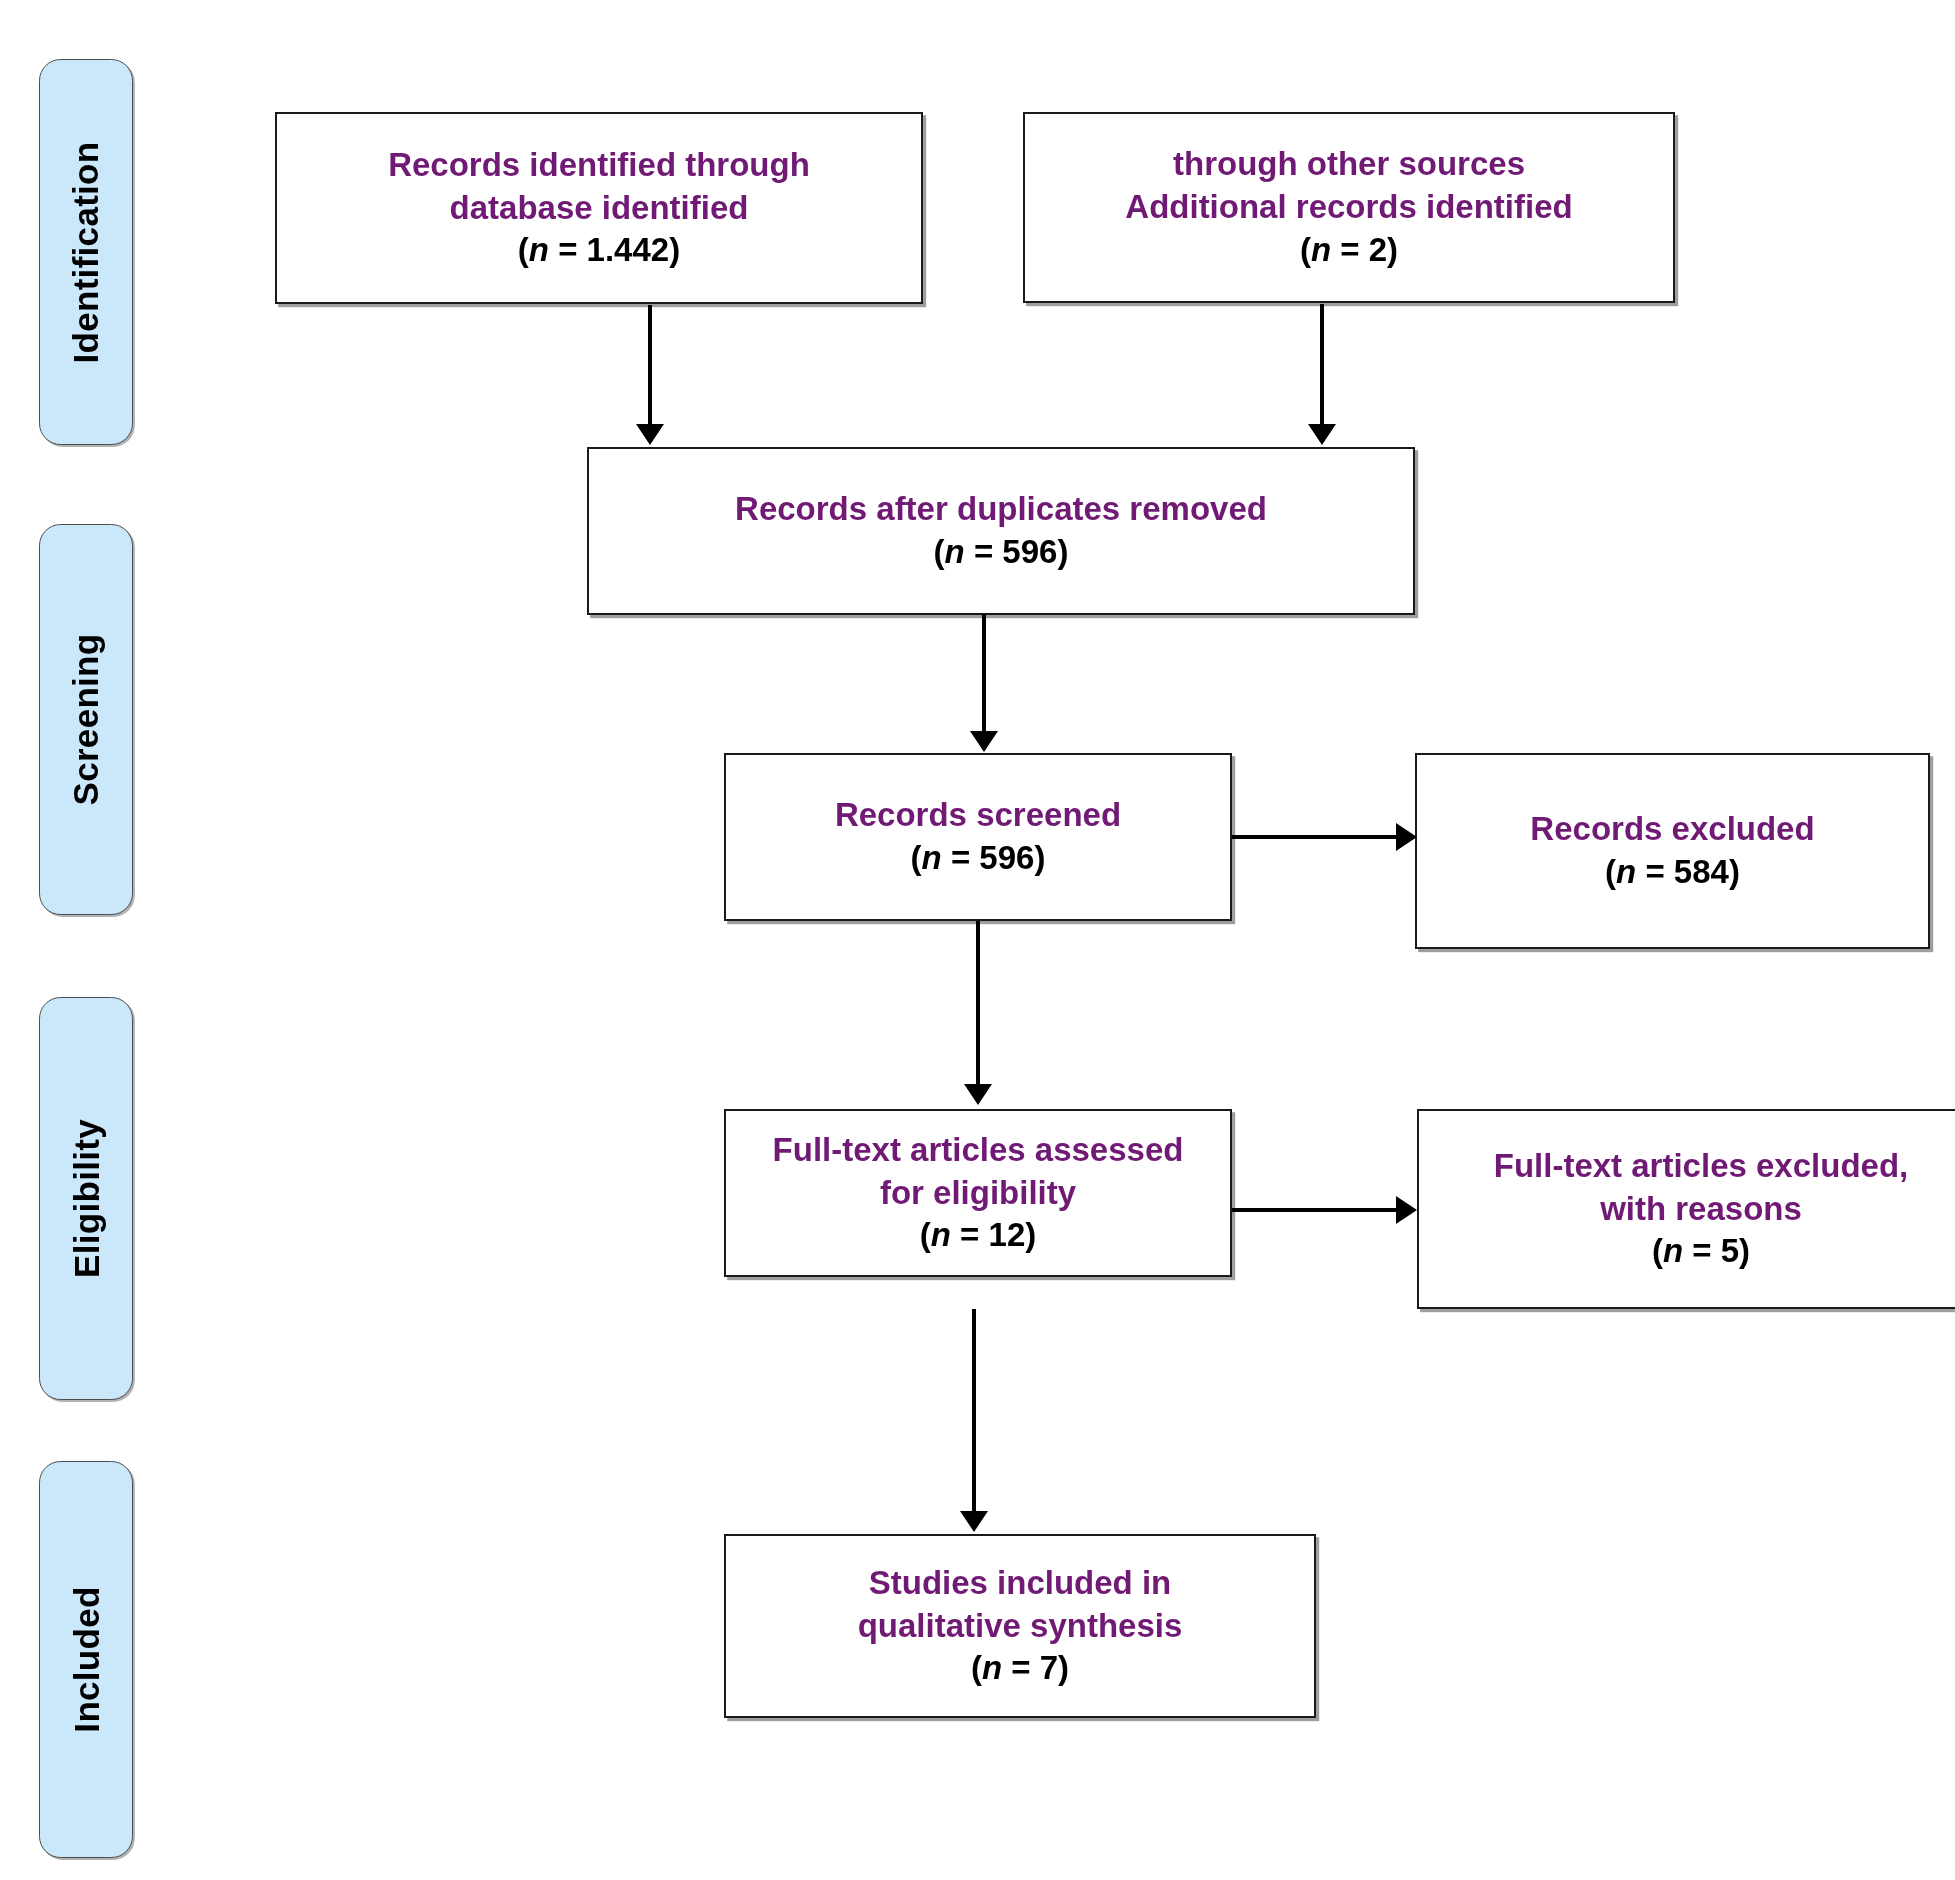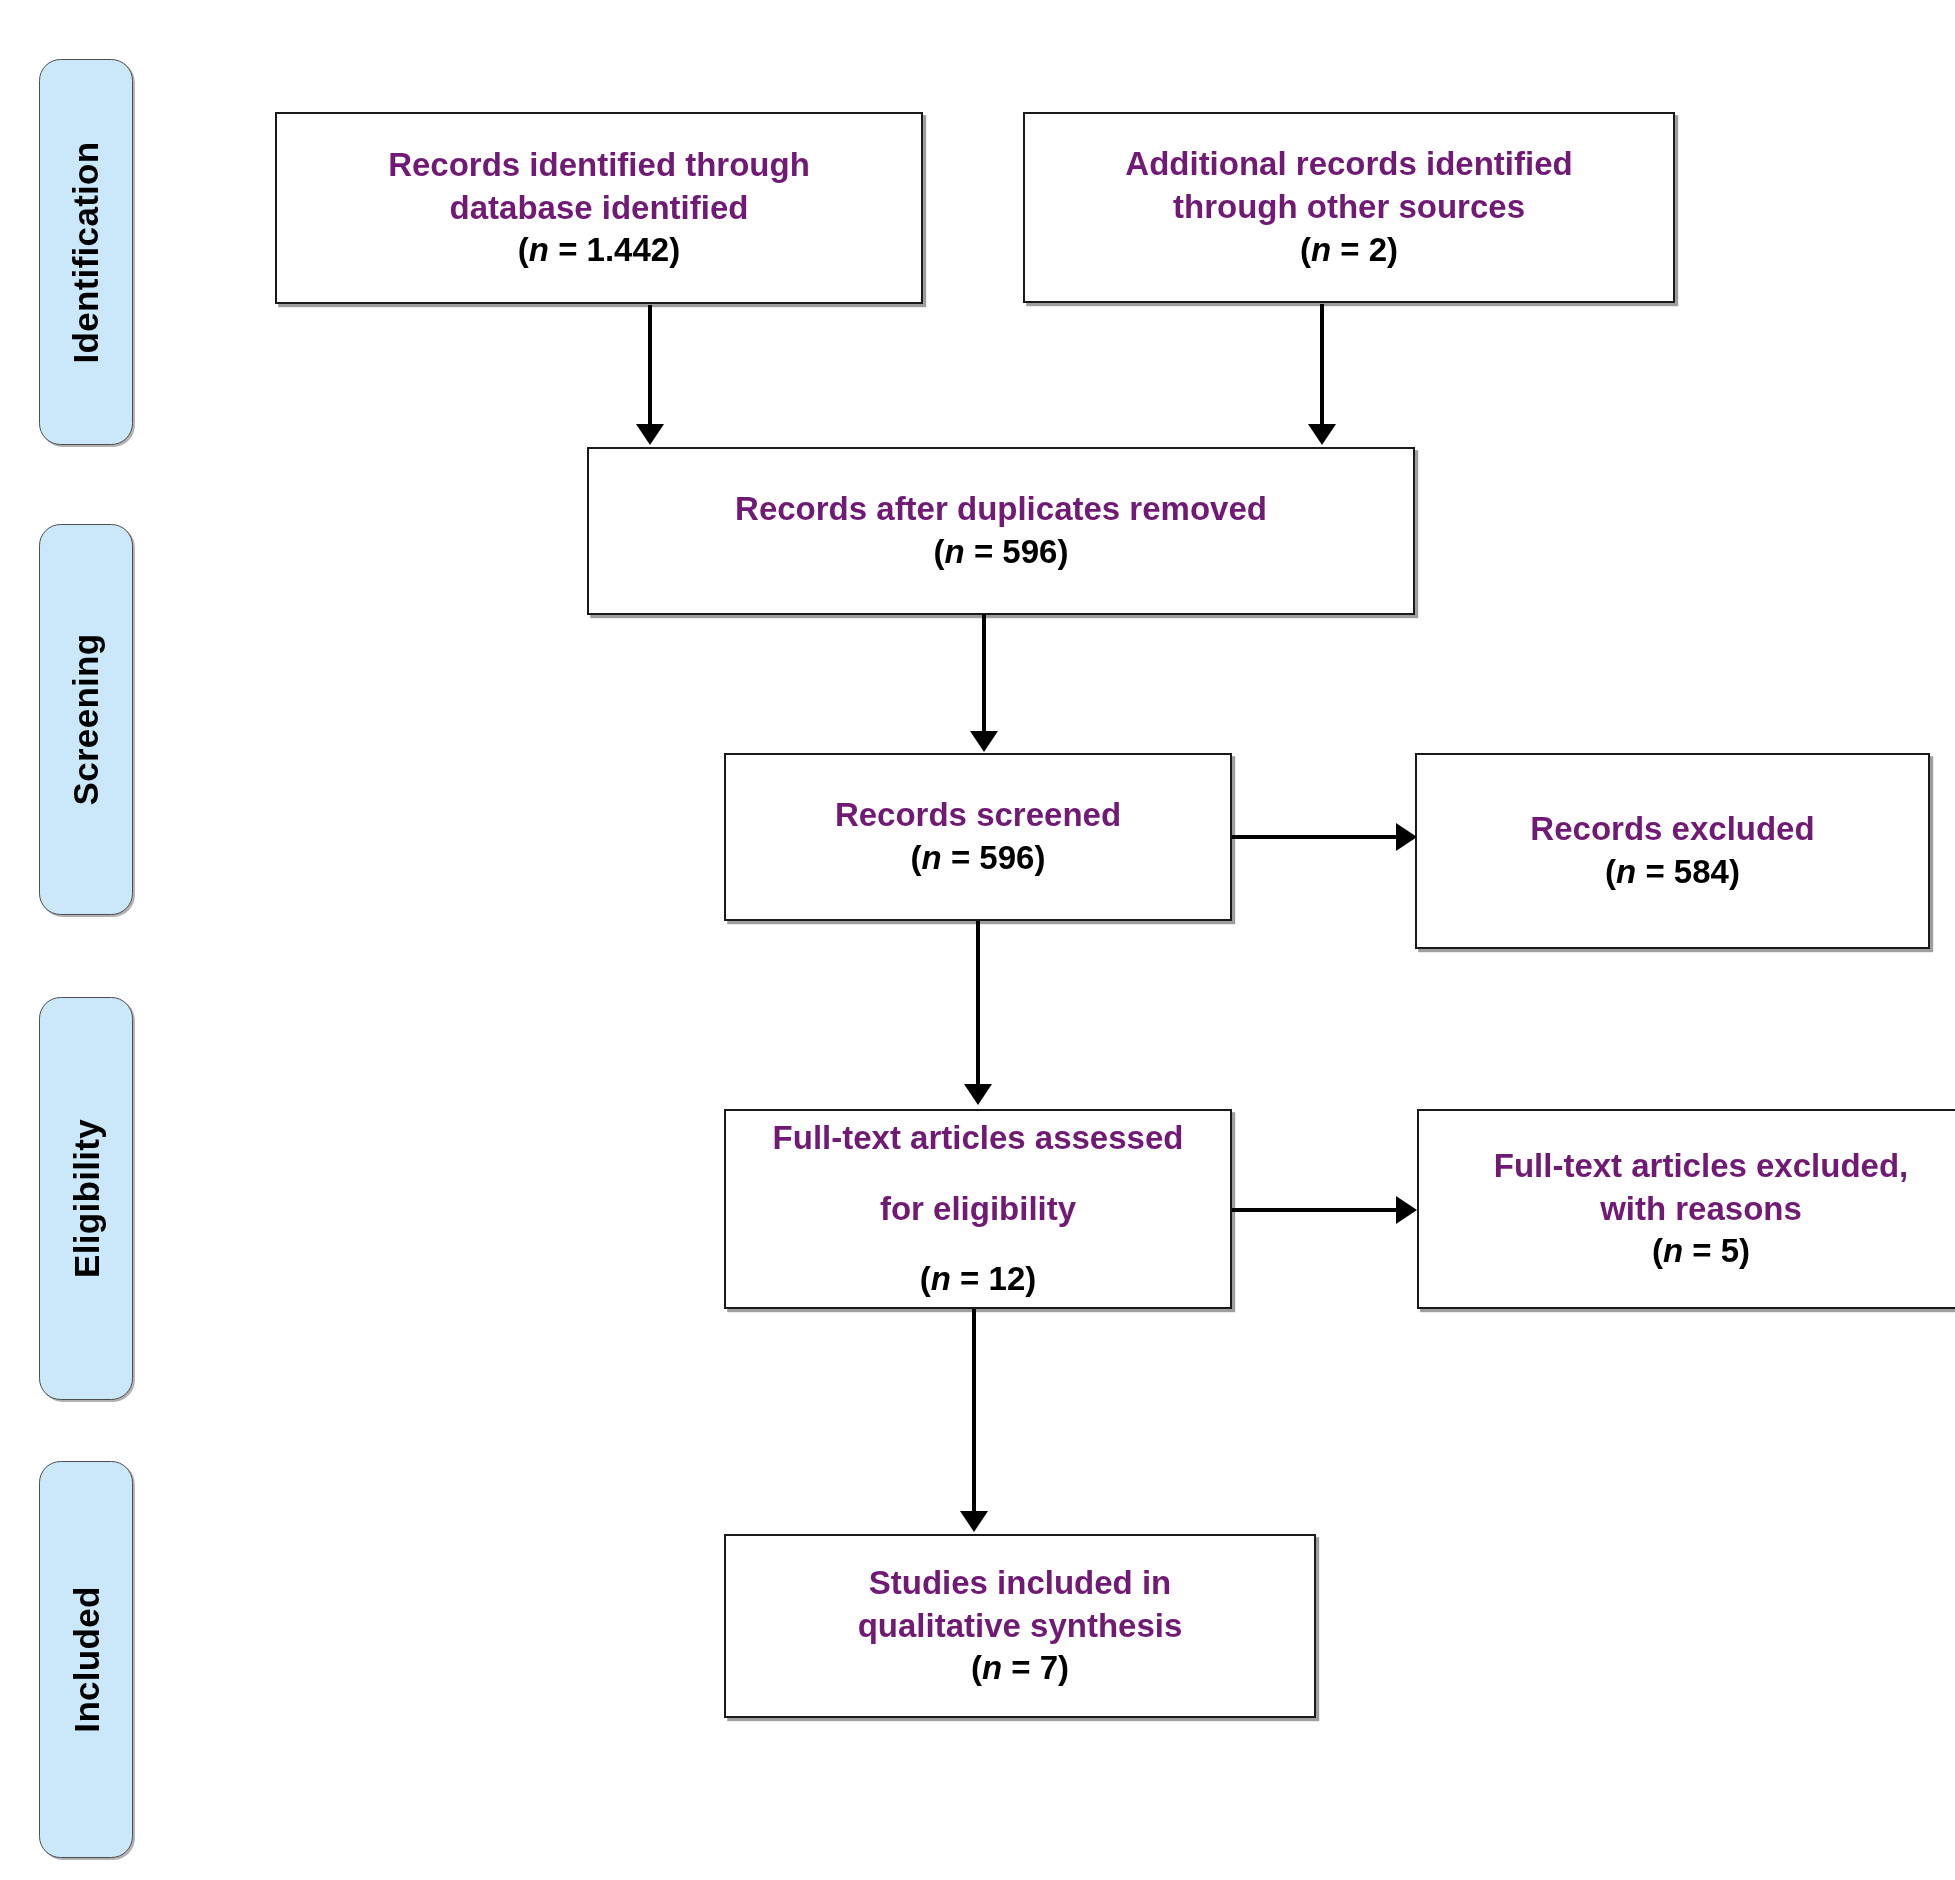--- a/index.html
+++ b/index.html
@@ -122,22 +122,22 @@
     <span class="stage-label">Included</span>
   </div>
 
   <div class="flow-box" style="left:275px; top:112px; width:648px; height:192px;">
     <div class="line">Records identified through</div>
     <div class="line">database identified</div>
     <div class="count"><span>(</span><em>n</em><span> =  </span><span>1.442</span><span>)</span></div>
   </div>
 
   <div class="flow-box" style="left:1023px; top:112px; width:652px; height:191px;">
+    <div class="line">through other sources</div>
     <div class="line">Additional records identified</div>
-    <div class="line">through other sources</div>
     <div class="count"><span>(</span><em>n</em><span> =  </span><span>2</span><span>)</span></div>
   </div>
 
   <div class="conn-v" style="left:648px; top:305px; height:121px;"></div>
   <div class="arrow-down" style="left:636px; top:424px;"></div>
 
   <div class="conn-v" style="left:1320px; top:304px; height:122px;"></div>
   <div class="arrow-down" style="left:1308px; top:424px;"></div>
 
   <div class="flow-box" style="left:567px; top:447px; width:828px; height:168px;margin-left:20px;">
@@ -157,21 +157,21 @@
     <div class="line">Records excluded</div>
     <div class="count"><span>(</span><em>n</em><span> = </span><span>584</span><span>)</span></div>
   </div>
 
   <div class="conn-h" style="left:1232px; top:835px; width:166px;"></div>
   <div class="arrow-right" style="left:1396px; top:823px;"></div>
 
   <div class="conn-v" style="left:976px; top:921px; height:164px;"></div>
   <div class="arrow-down" style="left:964px; top:1084px;"></div>
 
-  <div class="flow-box" style="left:724px; top:1109px; width:508px; height:200px;gap:28px;">
+  <div class="flow-box" style="left:724px; top:1109px; width:508px; height:168px;">
     <div class="line">Full-text articles assessed</div>
     <div class="line">for eligibility</div>
     <div class="count"><span>(</span><em>n</em><span> = </span><span>12</span><span>)</span></div>
   </div>
 
   <div class="flow-box" style="left:1417px; top:1109px; width:568px; height:200px;">
     <div class="line">Full-text articles excluded,</div>
     <div class="line">with reasons</div>
     <div class="count"><span>(</span><em>n</em><span> = </span><span>5</span><span>)</span></div>
   </div>

